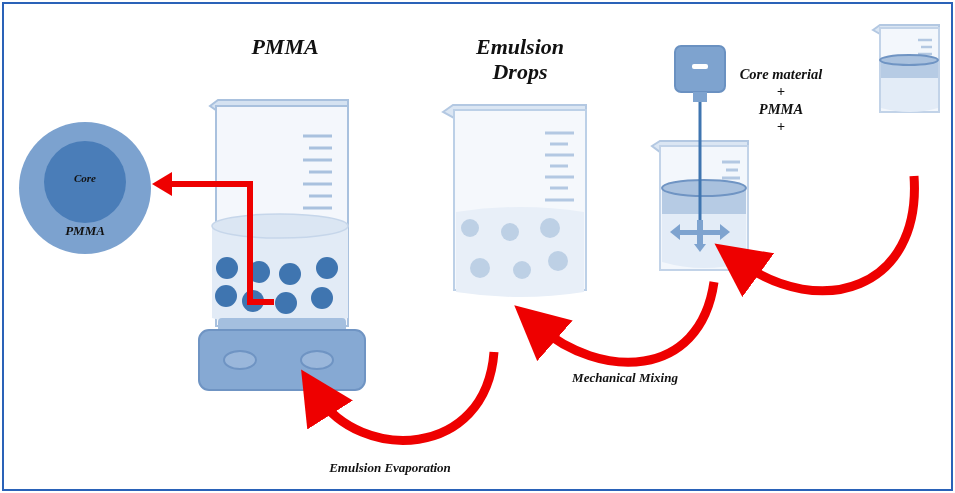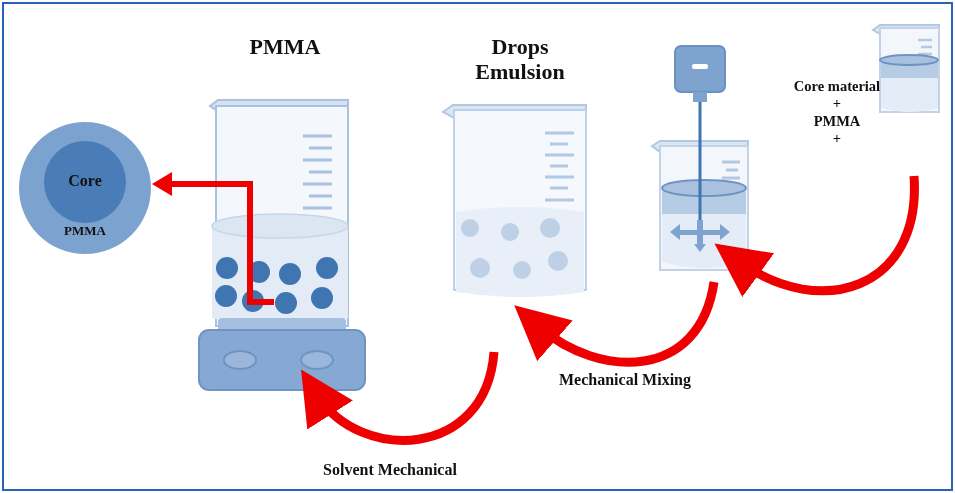--- a/index.html
+++ b/index.html
@@ -4,25 +4,25 @@
 <style>
   html, body { margin: 0; padding: 0; background: #ffffff; }
   body { width: 955px; height: 493px; position: relative; overflow: hidden; }
   .frame {
     position: absolute; left: 2px; top: 2px; width: 947px; height: 485px;
     border: 2px solid #2a62b8; box-sizing: content-box;
   }
   svg { position: absolute; left: 0; top: 0; }
   .lbl {
     position: absolute; font-family: "Liberation Serif", "DejaVu Serif", serif;
-    font-weight: bold; color: #111; text-align: center; line-height: 1.12;
+    font-weight: bold; color: #111; text-align: center; line-height: 1.12; font-style: italic;
   }
   .title { font-size: 22px; }
-  .step { font-size: 16px; }
-  .inner { font-size: 16px; }
+  .step { font-size: 13px; }
+  .inner { font-size: 11px; }
   .stack { font-size: 14.5px; line-height: 1.2; }
 </style>
 </head>
 <body>
 
 <div class="frame"></div>
 
 <svg width="955" height="493" viewBox="0 0 955 493">
   <defs>
     <marker id="ah" markerWidth="6" markerHeight="6" refX="2.5" refY="3" orient="auto" markerUnits="strokeWidth">
@@ -133,25 +133,25 @@
   <g>
     <polyline points="274,302 250,302 250,184 170,184" fill="none" stroke="#ee0000" stroke-width="6"></polyline>
     <path d="M152,184 L172,172 L172,196 Z" fill="#ee0000"></path>
   </g>
 </svg>
 
 <div class="lbl title" style="left:215px; top:35px; width:140px;">
   <div>PMMA</div>
 </div>
 <div class="lbl title" style="left:450px; top:35px; width:140px;">
+  <div>Emulsion</div>
   <div>Drops</div>
-  <div>Emulsion</div>
 </div>
-<div class="lbl stack" style="left:777px; top:66px; width:120px;margin-top:12px;">
+<div class="lbl stack" style="left:721px; top:66px; width:120px;">
   <div>Core material</div>
   <div>+</div>
   <div>PMMA</div>
   <div>+</div>
 </div>
 <div class="lbl step" style="left:530px; top:371px; width:190px;">Mechanical Mixing</div>
-<div class="lbl step" style="left:300px; top:461px; width:180px;">Solvent Mechanical</div>
+<div class="lbl step" style="left:300px; top:461px; width:180px;">Emulsion Evaporation</div>
 <div class="lbl inner" style="left:45px; top:172px; width:80px;">Core</div>
 <div class="lbl" style="left:45px; top:224px; width:80px; font-size:13px;">PMMA</div>
 
 </body></html>

